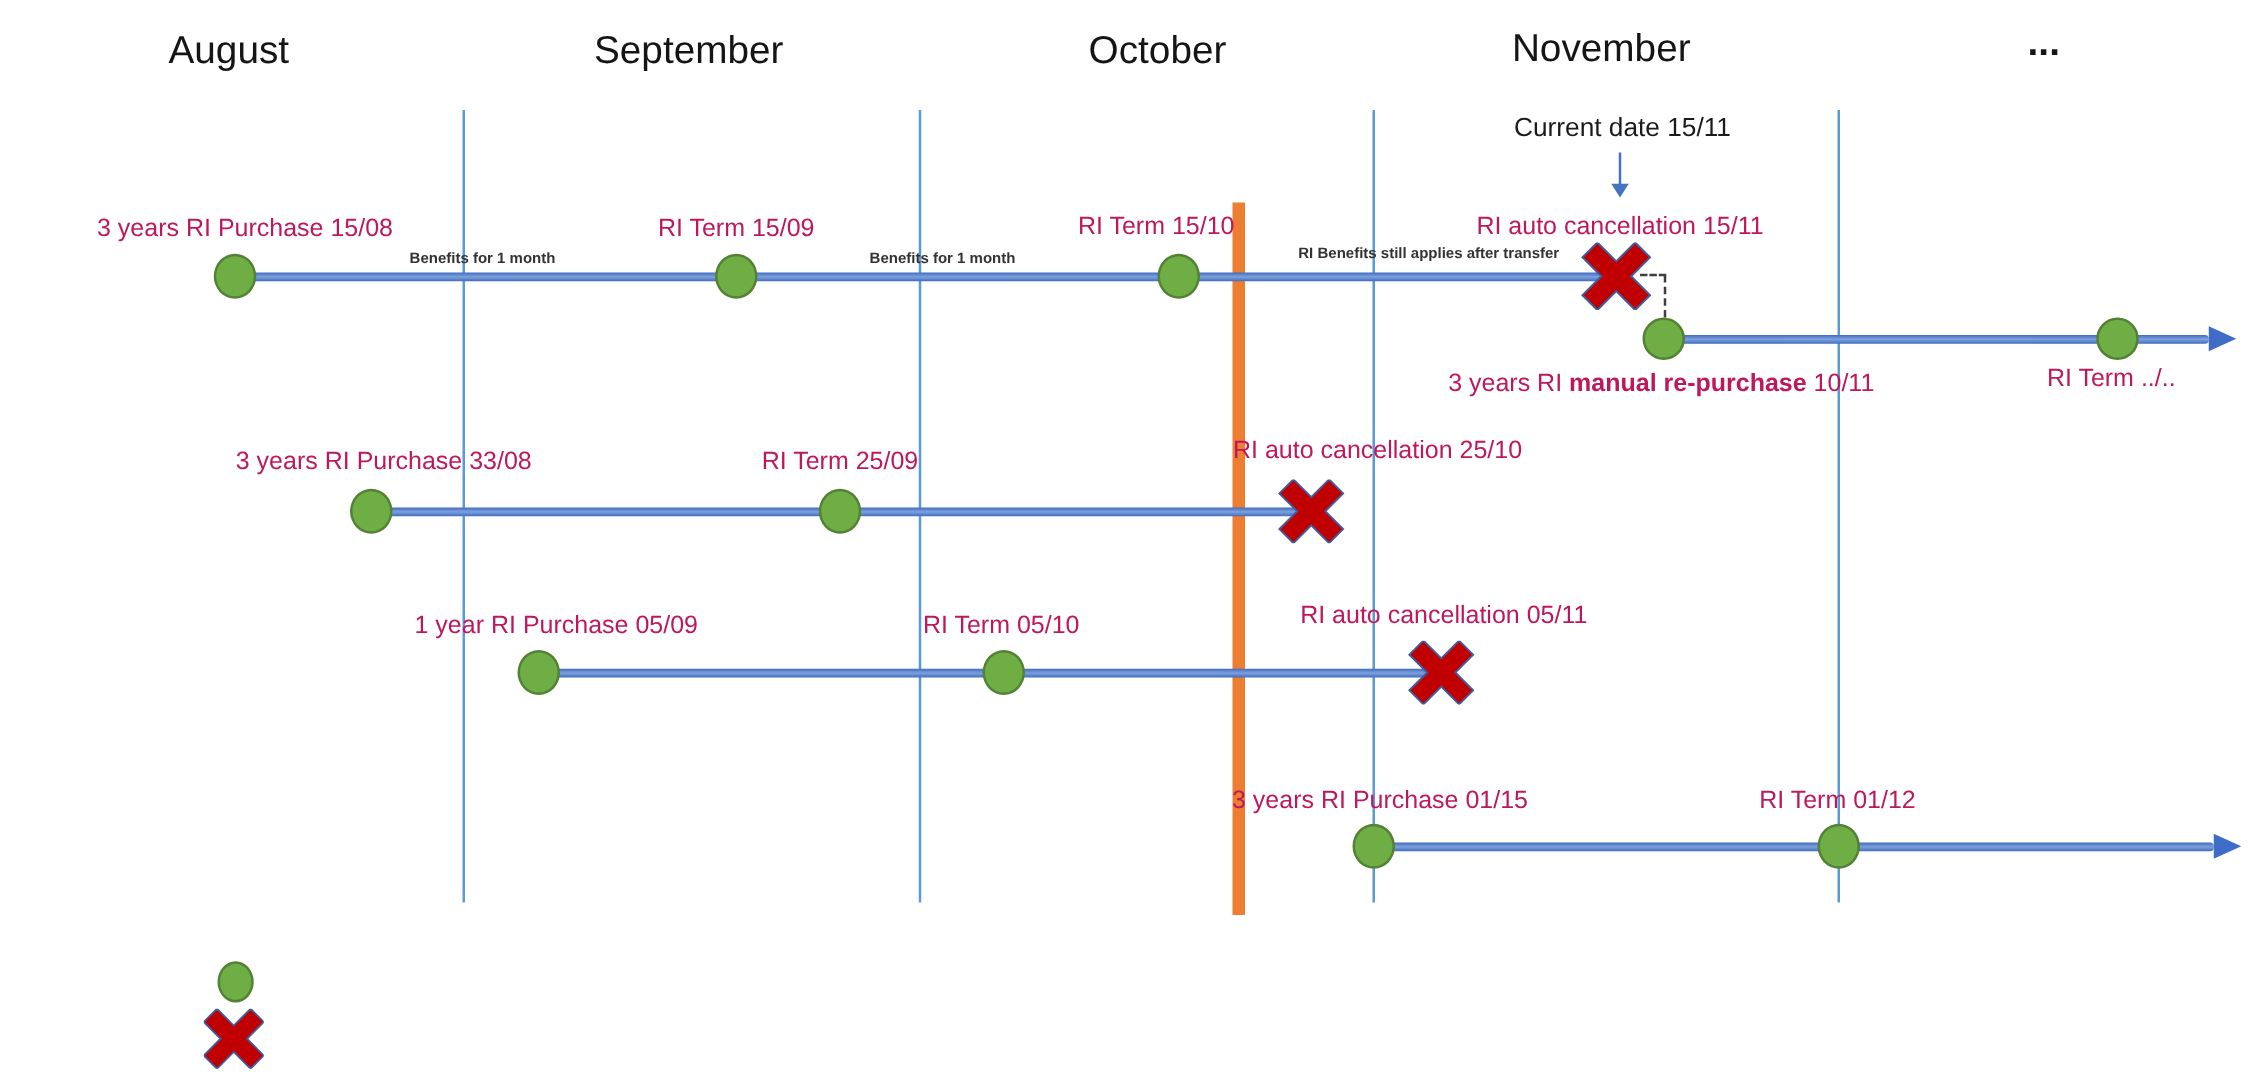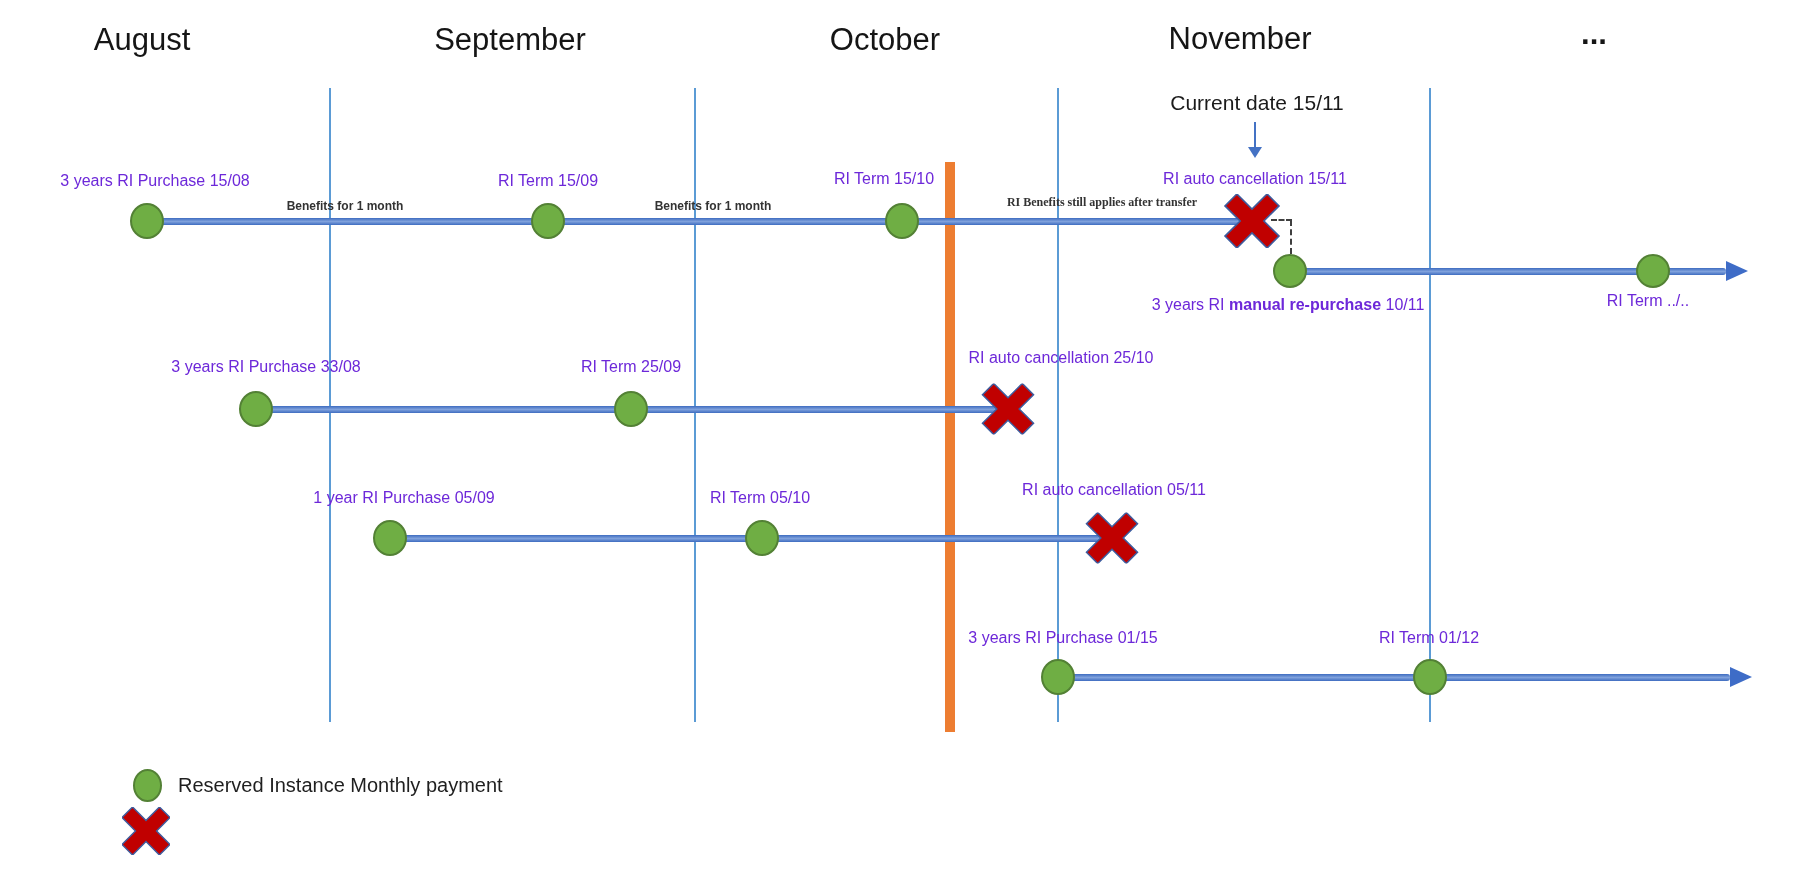--- a/index.html
+++ b/index.html
@@ -1,28 +1,28 @@
 <!DOCTYPE html>
 <html><head>
 <meta charset="utf-8">
 <style>
   html,body{margin:0;padding:0;}
   body{
     width:1812px;height:869px;background:#ffffff;position:relative;overflow:hidden;
     font-family:"Liberation Sans", sans-serif;color:#1f1f1f;
   }
-  .stage{position:absolute;inset:0;}
+  .stage{position:absolute;inset:0;margin-left:41px;}
   .hdr{position:absolute;transform:translateX(-50%);font-size:31px;color:#151515;white-space:nowrap;}
   .vline{position:absolute;width:2px;top:88px;height:634px;background:#5B9BD5;}
   .orange{position:absolute;width:10px;background:#ED7D31;}
   .tline{position:absolute;height:7px;border-radius:3px;
          background:linear-gradient(180deg,#3E6CC0 0%,#7FA1DC 50%,#3E6CC0 100%);}
   .dot{position:absolute;border-radius:50%;background:#6FAE44;border:2px solid #538135;box-sizing:border-box;}
   .xmark{position:absolute;transform:translate(-50%,-50%);line-height:0;}
-  .evt{position:absolute;transform:translateX(-50%);font-size:16px;color:#6d28d9;white-space:nowrap;line-height:1.1;}
+  .evt{position:absolute;transform:translateX(-50%);font-size:20px;color:#be185d;white-space:nowrap;line-height:1.1;}
   .sml{position:absolute;transform:translateX(-50%);font-size:12px;font-weight:600;color:#333;white-space:nowrap;line-height:1.1;}
   .ann{position:absolute;transform:translateX(-50%);font-size:21px;color:#1b1b1b;white-space:nowrap;text-align:center;line-height:26px;}
   .ah{position:absolute;width:0;height:0;border-top:10px solid transparent;border-bottom:10px solid transparent;
       border-left:22px solid #3E6CC7;transform:translateY(-50%);}
   .dash-h{position:absolute;border-top:2px dashed #3f3f3f;}
   .dash-v{position:absolute;border-left:2px dashed #3f3f3f;}
   .cd-line{position:absolute;width:2px;height:26px;background:#4472C4;}
   .cd-tri{position:absolute;width:0;height:0;border-left:7px solid transparent;border-right:7px solid transparent;border-top:11px solid #4472C4;}
   .leg-txt{position:absolute;font-size:20px;color:#1f1f1f;white-space:nowrap;}
   .bold{font-weight:bold;}
@@ -52,21 +52,21 @@
   <div class="tline" style="left:147px;top:218px;width:1106px;"></div>
   <div class="dot" style="left:130px;top:203px;width:34px;height:36px;"></div>
   <div class="dot" style="left:531px;top:203px;width:34px;height:36px;"></div>
   <div class="dot" style="left:885px;top:203px;width:34px;height:36px;"></div>
 
   <div class="evt" style="left:155px;top:172px;">3 years RI Purchase 15/08</div>
   <div class="sml" style="left:345px;top:200px;">Benefits for 1 month</div>
   <div class="evt" style="left:548px;top:172px;text-align:center;">RI Term 15/09</div>
   <div class="sml" style="left:713px;top:200px;">Benefits for 1 month</div>
   <div class="evt" style="left:884px;top:170px;">RI Term 15/10</div>
-  <div class="sml" style="left:1102px;top:196px;font-family:Liberation Serif, serif;">RI Benefits still applies after transfer</div>
+  <div class="sml" style="left:1102px;top:196px;">RI Benefits still applies after transfer</div>
   <div class="evt" style="left:1255px;top:170px;">RI auto cancellation 15/11</div>
 
   <div class="xmark" style="left:1252px;top:221px;">
     <svg width="58" height="54" viewBox="0 0 100 100">
       <polygon points="22,0 50,28 78,0 100,22 72,50 100,78 78,100 50,72 22,100 0,78 28,50 0,22" fill="#C00000" stroke="#3E5C9E" stroke-width="3"></polygon>
     </svg>
   </div>
 
   <div class="dash-h" style="left:1271px;top:219px;width:21px;"></div>
   <div class="dash-v" style="left:1290px;top:220px;height:34px;"></div>
@@ -106,20 +106,19 @@
   </div>
 
   <div class="tline" style="left:1058px;top:674px;width:672px;"></div>
   <div class="ah" style="left:1730px;top:677px;"></div>
   <div class="dot" style="left:1041px;top:659px;width:34px;height:36px;"></div>
   <div class="dot" style="left:1413px;top:659px;width:34px;height:36px;"></div>
   <div class="evt" style="left:1063px;top:629px;">3 years RI Purchase 01/15</div>
   <div class="evt" style="left:1429px;top:629px;">RI Term 01/12</div>
 
   <div class="dot" style="left:133px;top:769px;width:29px;height:33px;"></div>
-  <div class="leg-txt" style="left:178px;top:774px;">Reserved Instance Monthly payment</div>
   <div class="xmark" style="left:146px;top:831px;">
     <svg width="48" height="48" viewBox="0 0 100 100">
       <polygon points="22,0 50,28 78,0 100,22 72,50 100,78 78,100 50,72 22,100 0,78 28,50 0,22" fill="#C00000" stroke="#3E5C9E" stroke-width="3"></polygon>
     </svg>
   </div>
 
 </div>
 
 </body></html>

